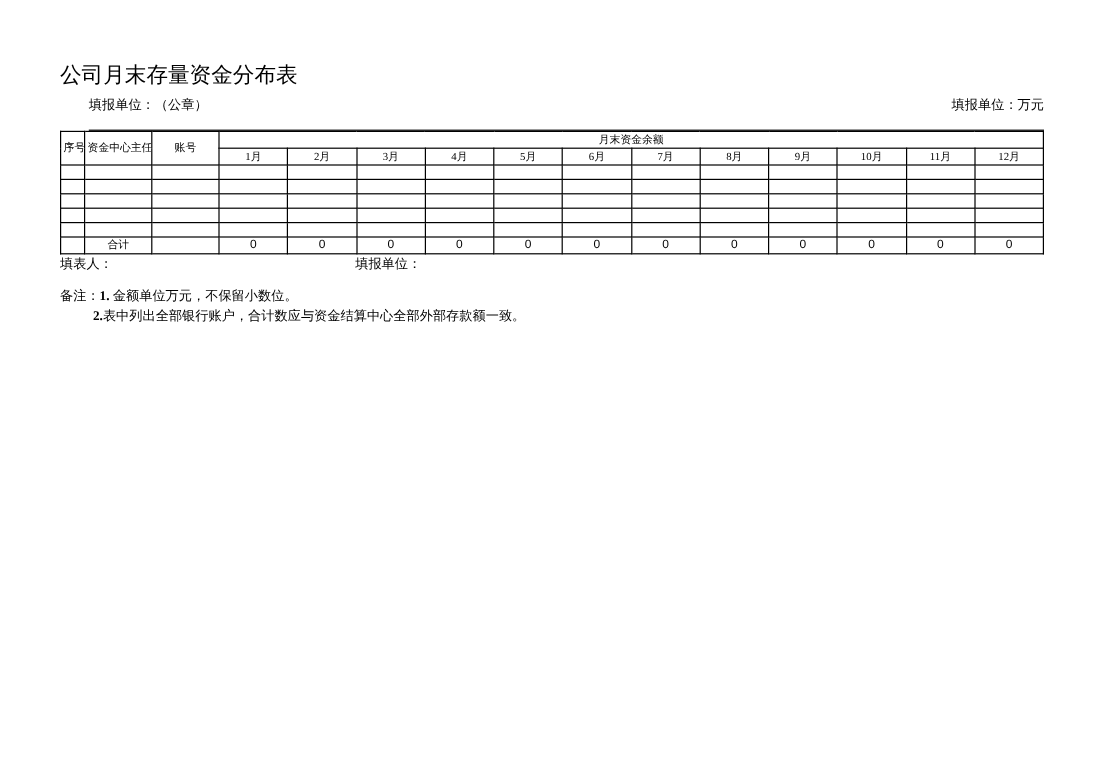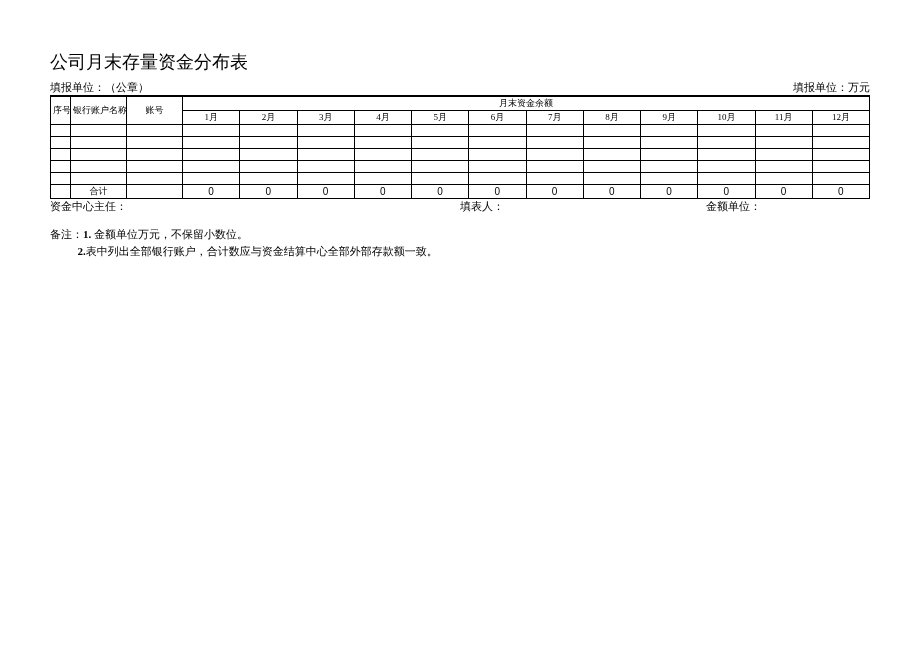--- a/index.html
+++ b/index.html
@@ -15,21 +15,22 @@
     text-align: left;
     font-size: 18px;
     font-family: "SimSun", "宋体", serif;
     margin-bottom: 6px;
   }
   .header-row {
     display: flex;
     justify-content: space-between;
     font-size: 11px;
     border-bottom: 1px solid #000;
-    padding-bottom: 0;
+    padding-bottom: 13px;
+    margin-left: 24px;
   }
   table {
     border-collapse: collapse;
     width: 100%;
     table-layout: fixed;
     border-radius: 17px;
   }
   th, td {
     border: 1px solid #000;
     padding: 0 2px;
@@ -82,21 +83,21 @@
       <col class="col-month">
       <col class="col-month">
     <col class="col-month">
       <col class="col-month">
       <col class="col-month">
       <col class="col-month">
   </colgroup>
   <thead>
     <tr>
       <th rowspan="2">序号</th>
-      <th rowspan="2">银行账户名称</th>
+      <th rowspan="2">资金中心主任</th>
       <th rowspan="2">账号</th>
       <th colspan="12">月末资金余额</th>
     </tr>
     <tr>
       <th>1月</th>
       <th>2月</th>
       <th>3月</th>
       <th>4月</th>
       <th>5月</th>
       <th>6月</th>
@@ -208,21 +209,20 @@
         <td class="total-val">0</td>
         <td class="total-val">0</td>
         <td class="total-val">0</td>
         <td class="total-val">0</td>
         <td class="total-val">0</td>
       </tr>
     </tbody>
 </table>
 
 <div class="footer-row">
-  <div class="footer-cell" style="flex:0 0 50%;">资金中心主任：</div>
   <div class="footer-cell" style="flex:0 0 30%;">填表人：</div>
-  <div class="footer-cell" style="flex:0 0 20%;">金额单位：</div>
+  <div class="footer-cell" style="flex:0 0 20%;">填报单位：</div>
 </div>
 
 <div class="notes">
   <span>备注：</span><span class="bold">1.</span><span> 金额单位万元，不保留小数位。</span><br>
   &nbsp;&nbsp;&nbsp;&nbsp;&nbsp;&nbsp;&nbsp;&nbsp;&nbsp;&nbsp;<span class="bold">2.</span><span>表中列出全部银行账户，合计数应与资金结算中心全部外部存款额一致。</span>
 </div>
 
 </body></html>

